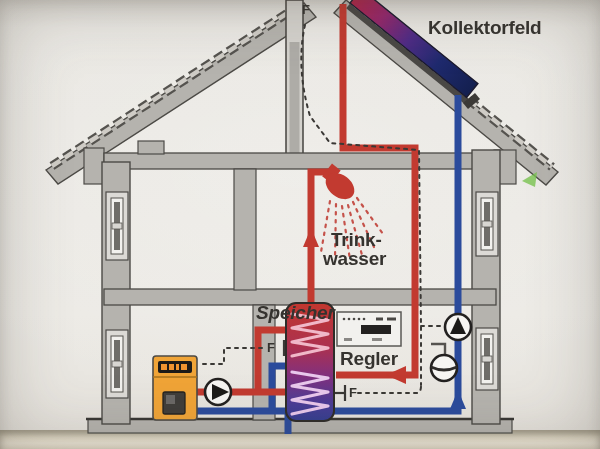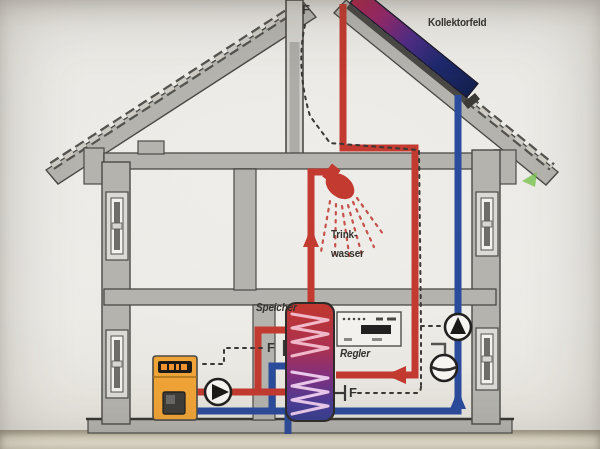--- a/index.html
+++ b/index.html
@@ -14,21 +14,21 @@
     content:"";position:absolute;inset:0;pointer-events:none;
     box-shadow:inset 0 0 70px rgba(80,74,62,.30), inset 0 0 14px rgba(80,74,62,.18);
   }
   .table-strip{
     position:absolute;left:0;top:430px;width:600px;height:19px;
     background:linear-gradient(180deg,#cfc8b4 0%,#e9e2cf 35%,#f2ecdc 70%,#efe8d6 100%);
     box-shadow:inset 0 5px 7px rgba(70,62,48,.35);
   }
   svg{position:absolute;left:0;top:0;}
   .lbl{position:absolute;color:#35332f;font-weight:700;line-height:1.05;white-space:nowrap;}
-  .lbl-main{font-size:10px;letter-spacing:-.2px;}
+  .lbl-main{font-size:19px;letter-spacing:-.2px;}
   .lbl-f{font-size:13px;}
 </style>
 </head>
 <body>
 
 <div class="photo">
 
   <div class="table-strip"></div>
 
   <svg width="600" height="449" viewBox="0 0 600 449">
@@ -198,20 +198,20 @@
       <rect x="286" y="303" width="48" height="118" rx="10" fill="url(#tankGrad)" stroke="#2e2c29" stroke-width="2"></rect>
       <polyline points="292,314 328,320 292,328 328,334 292,342 328,348 292,356" fill="none" stroke="#f0b8c8" stroke-width="3.2" stroke-linejoin="round" stroke-linecap="round"></polyline>
       <polyline points="292,372 328,378 292,386 328,392 292,400 328,406 292,414" fill="none" stroke="#e9c8ec" stroke-width="3.2" stroke-linejoin="round" stroke-linecap="round"></polyline>
     </g>
 
     <polygon points="522,181 537,172 535,187" fill="#79c350" opacity="0.8"></polygon>
   </svg>
 
   <div class="lbl lbl-main" style="left:428px;top:18px;">Kollektorfeld</div>
   <div class="lbl lbl-main" style="left:331px;top:230px;">Trink-</div>
-  <div class="lbl lbl-main" style="left:331px;top:249px;">wasser</div>
+  <div class="lbl lbl-main" style="left:323px;top:249px;">wasser</div>
   <div class="lbl lbl-main" style="left:256px;top:303px;font-style:italic;">Speicher</div>
-  <div class="lbl lbl-main" style="left:340px;top:349px;font-style:italic;">Regler</div>
+  <div class="lbl lbl-main" style="left:340px;top:349px;">Regler</div>
   <div class="lbl lbl-f" style="left:302px;top:3px;">F</div>
   <div class="lbl lbl-f" style="left:267px;top:341px;">F</div>
   <div class="lbl lbl-f" style="left:349px;top:386px;">F</div>
 
 </div>
 
 </body></html>

